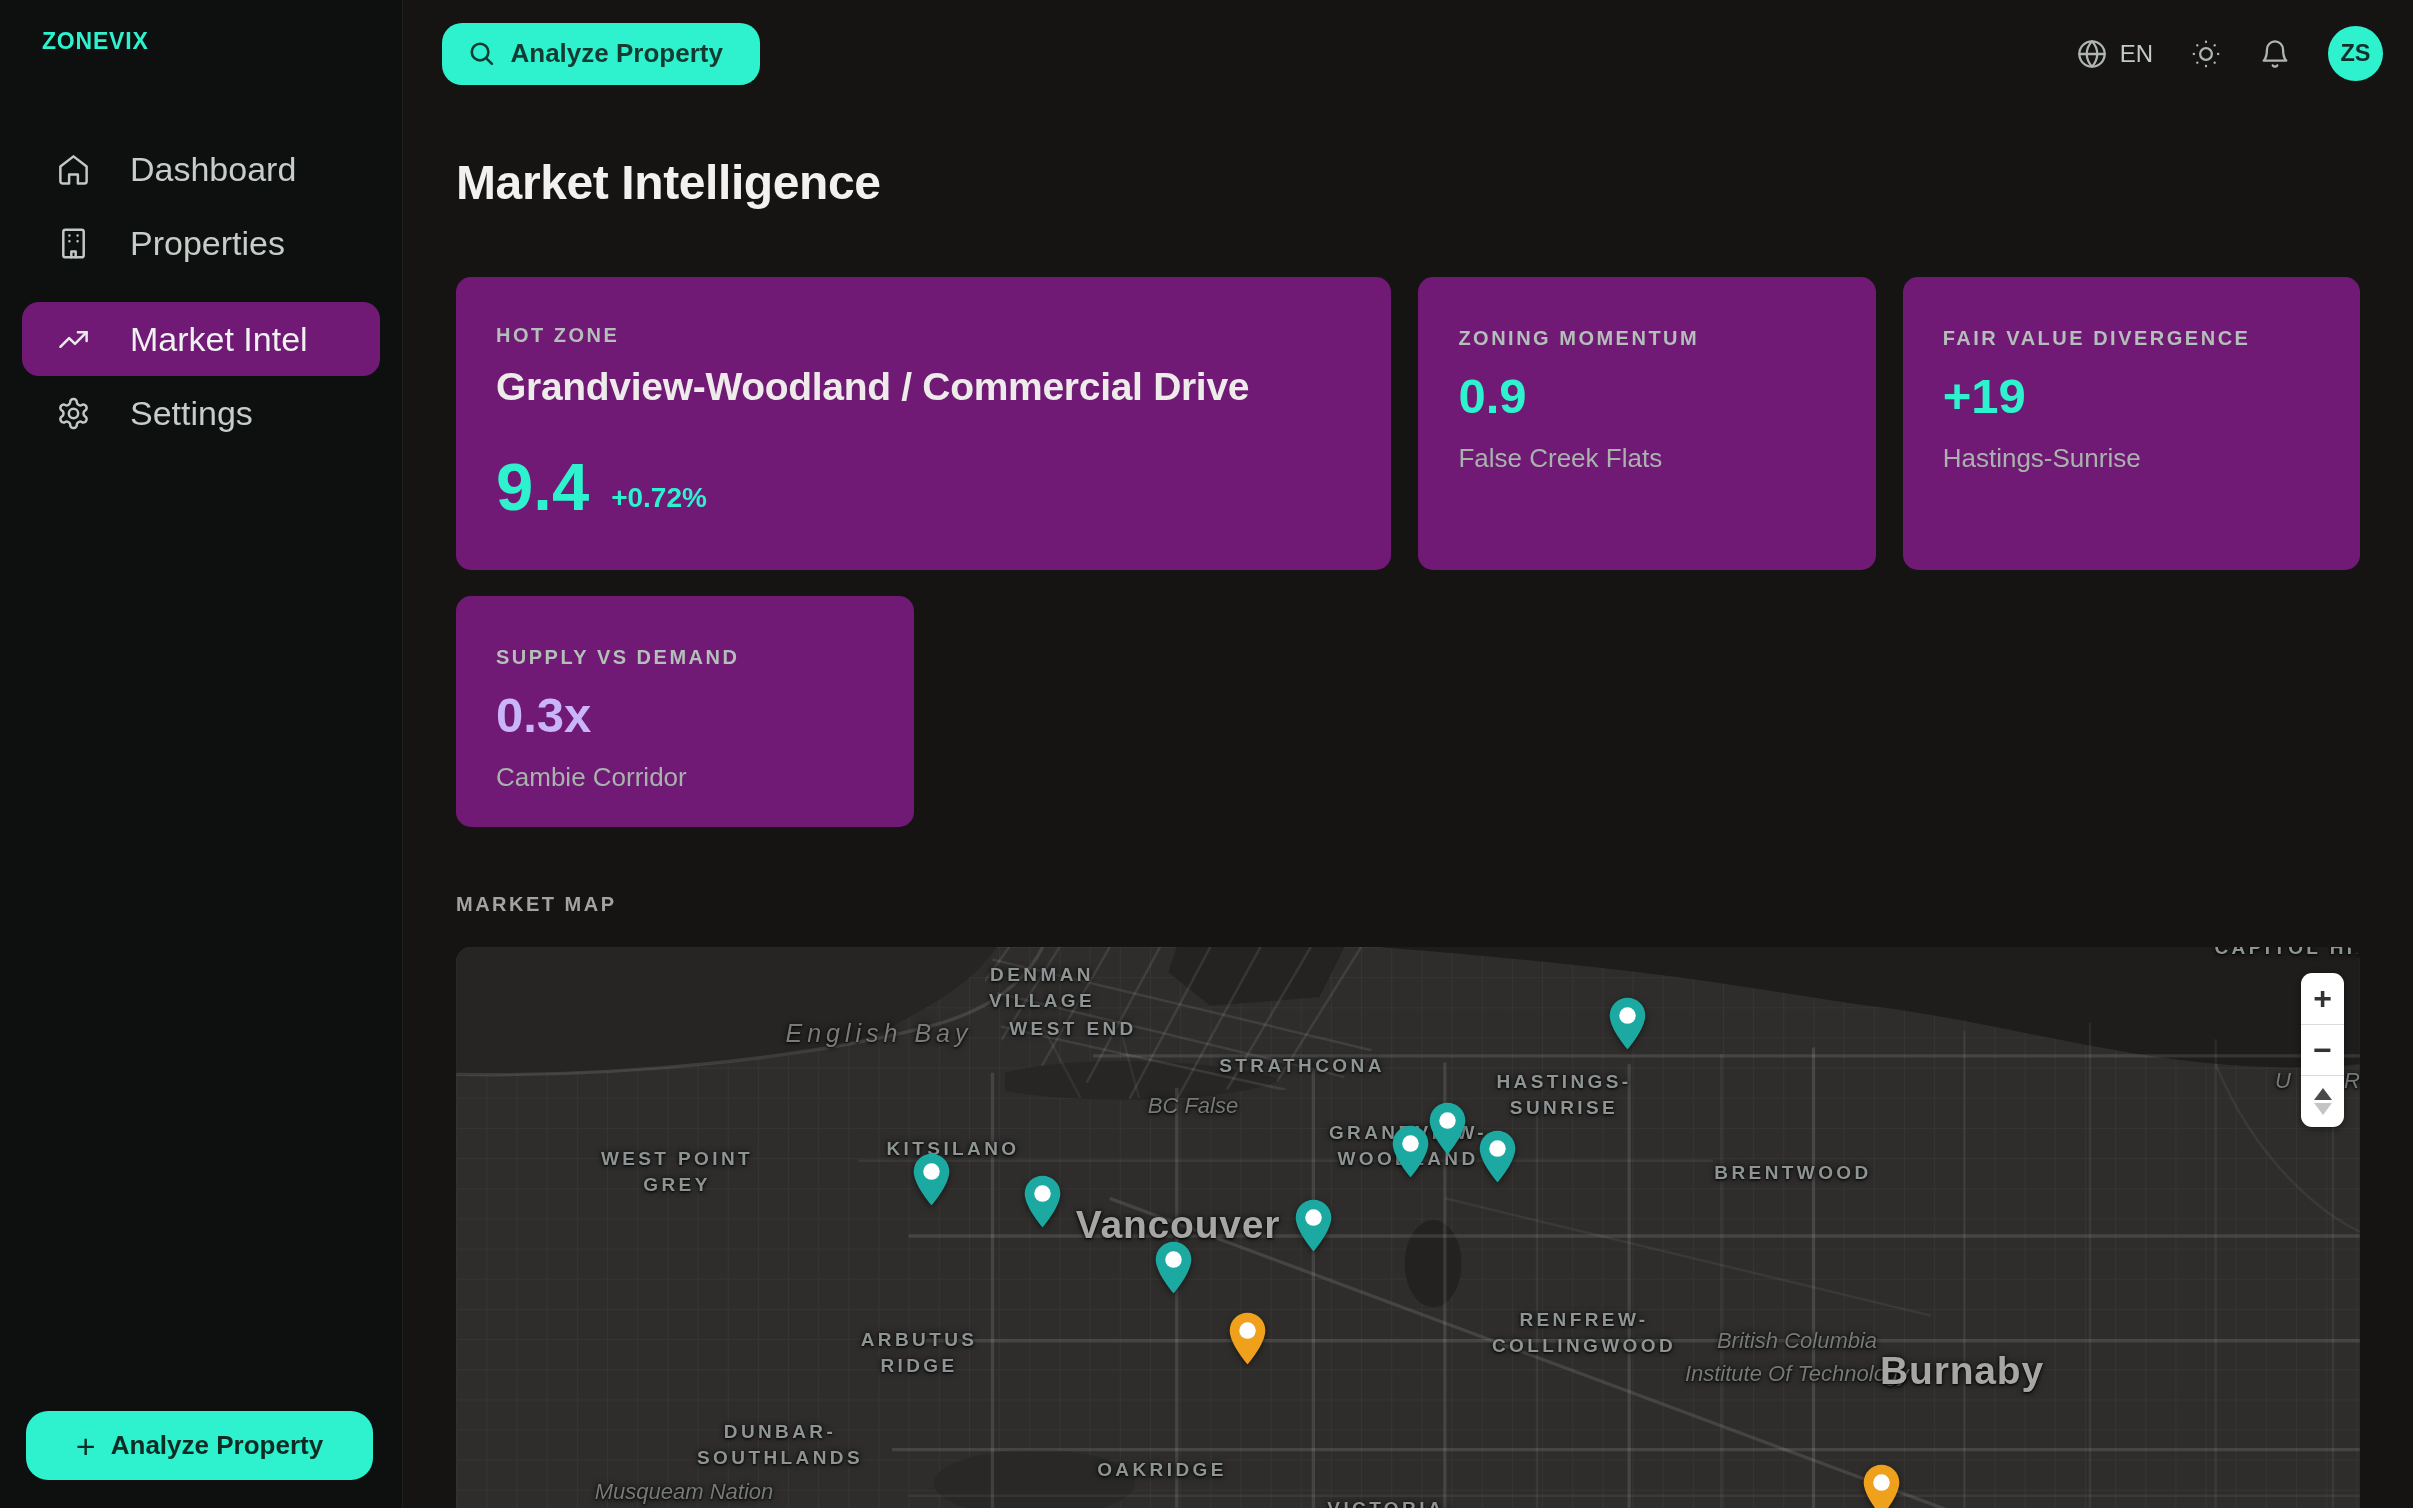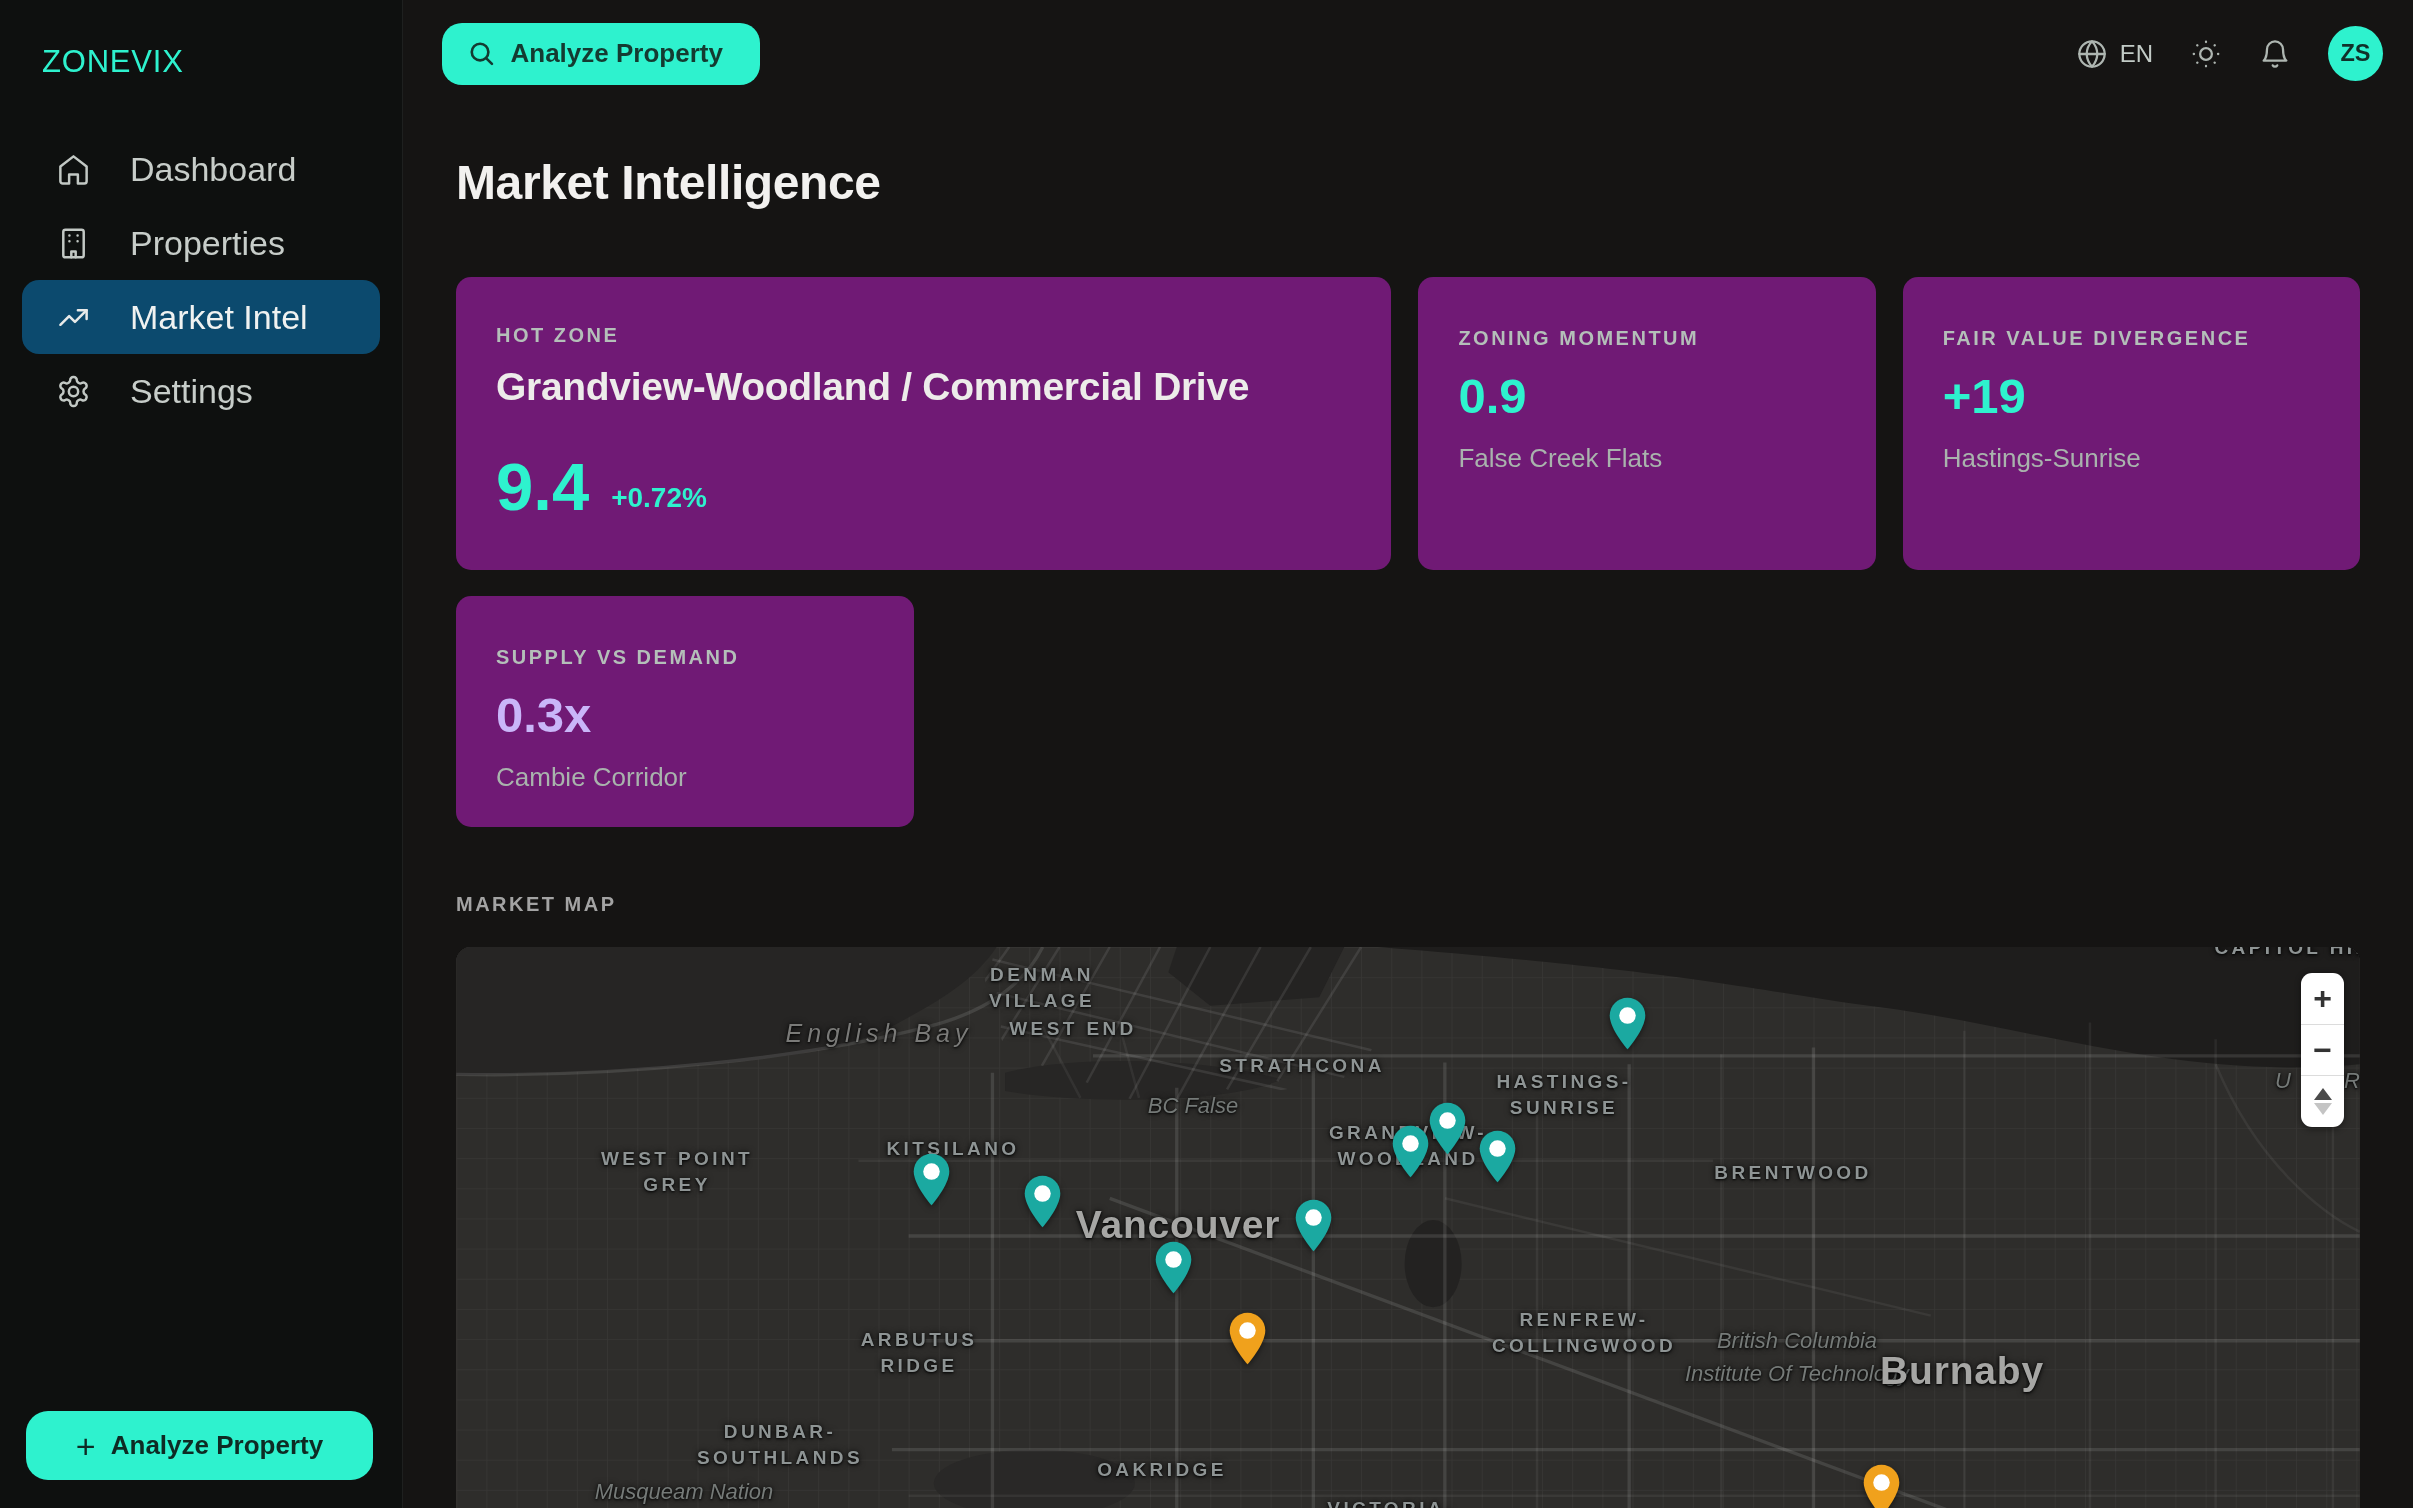--- a/index.html
+++ b/index.html
@@ -3,28 +3,28 @@
 <meta charset="utf-8">
 <style>
   * { margin:0; padding:0; box-sizing:border-box; }
   html,body { width:2413px; height:1508px; overflow:hidden; background:#151413;
               font-family:"Liberation Sans","DejaVu Sans",sans-serif; }
   .app { position:relative; width:2413px; height:1508px; display:flex; }
 
   
   .sidebar { position:relative; width:403px; height:100%; background:#0E100F;
              border-right:0.8px solid #1E201F; flex:none; }
-  .logo { position:absolute; left:42px; top:44px; font-size:31px; font-weight:400;
+  .logo { position:absolute; left:42px; top:28px; font-size:23px; font-weight:700;
           letter-spacing:0.8px; color:#2EF2CE; }
   .nav { position:absolute; left:22px; right:22px; top:132px; }
   .nav-item { display:flex; align-items:center; gap:39px; height:74px; padding:0 34px;
               border-radius:17px; color:#C7CDC9; font-size:34px; cursor:pointer; }
   .nav-item svg { width:35px; height:35px; stroke:#C2C8C4; stroke-width:1.7; fill:none;
                   stroke-linecap:round; stroke-linejoin:round; flex:none; }
-  .nav-item.active { background:#0c4a6e; color:#F0F2F1; }
+  .nav-item.active { background:#701a75; color:#F0F2F1;margin-top:22px; }
   .nav-item.active svg { stroke:#E8EAE9; }
   .sidebar-cta { position:absolute; left:26px; right:29px; top:1411px; height:69px;
                  background:#2EF2CE; border:none; border-radius:22px; display:flex;
                  align-items:center; justify-content:center; gap:15px; cursor:pointer;
                  font-size:26px; font-weight:700; color:#0E2B24;
                  font-family:"Liberation Sans","DejaVu Sans",sans-serif; }
   .sidebar-cta .plus { font-size:34px; font-weight:400; line-height:0; }
 
   
   .main { position:relative; flex:1; height:100%; }

